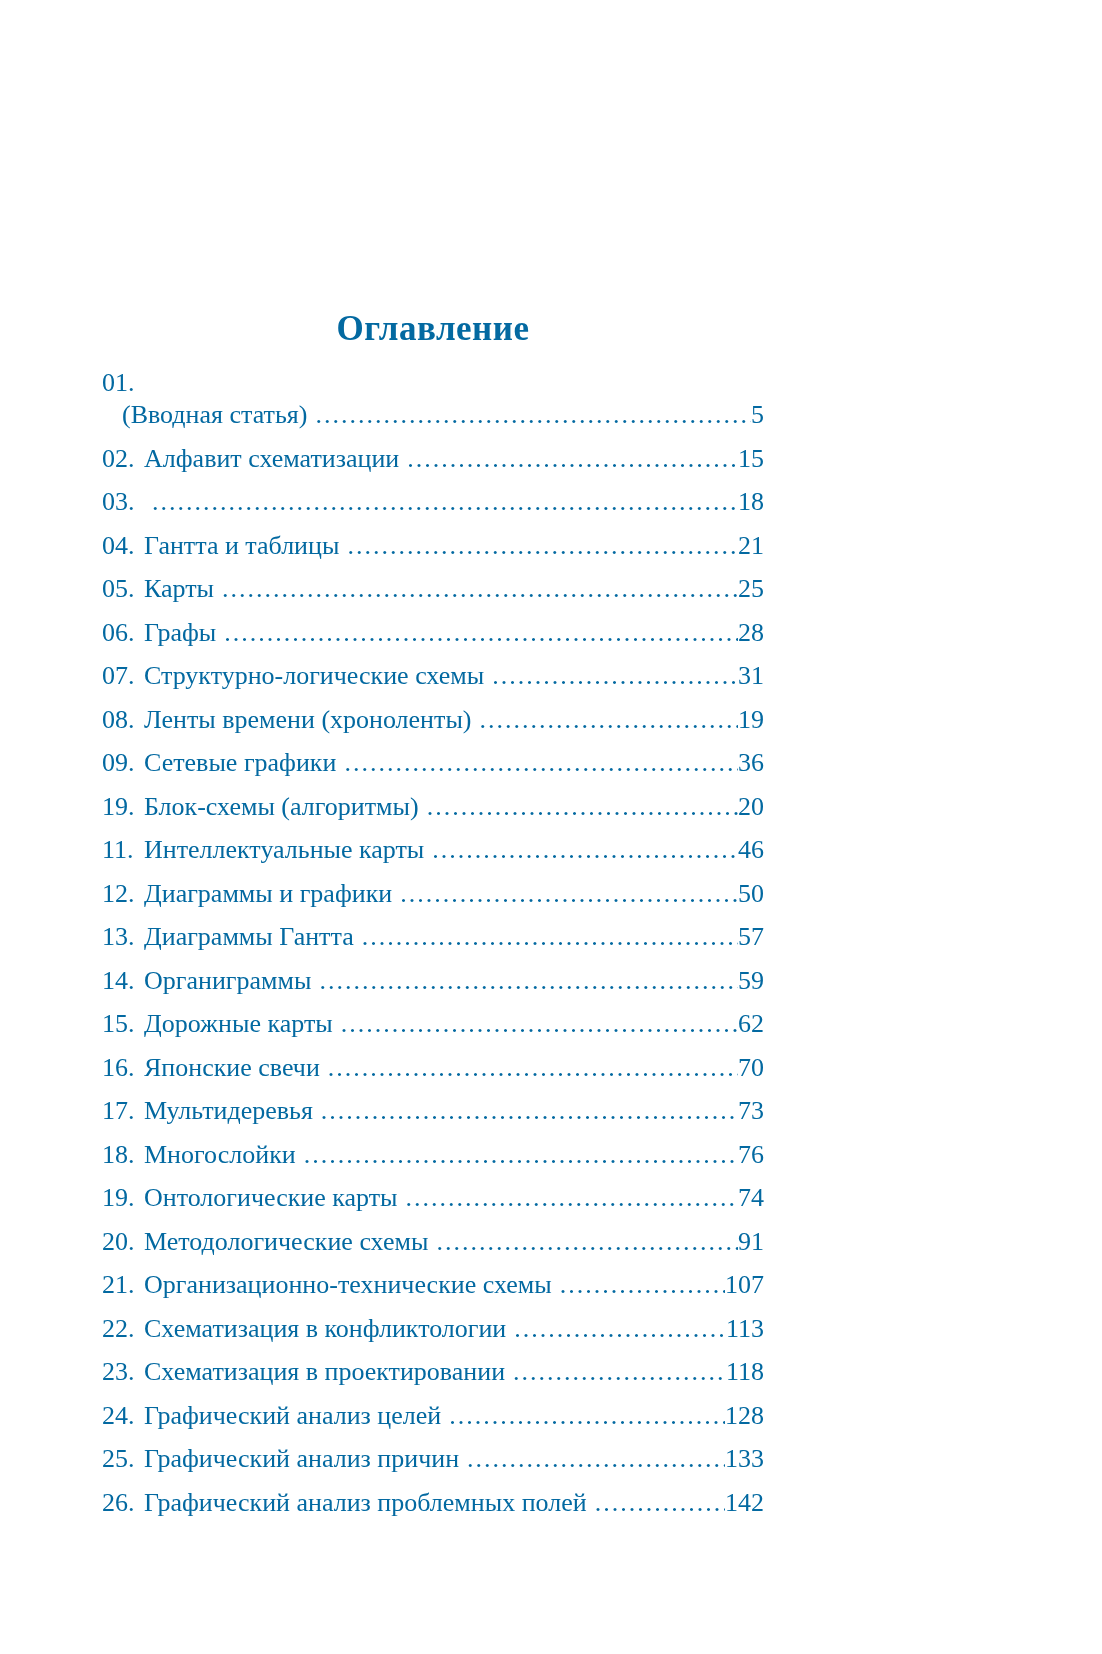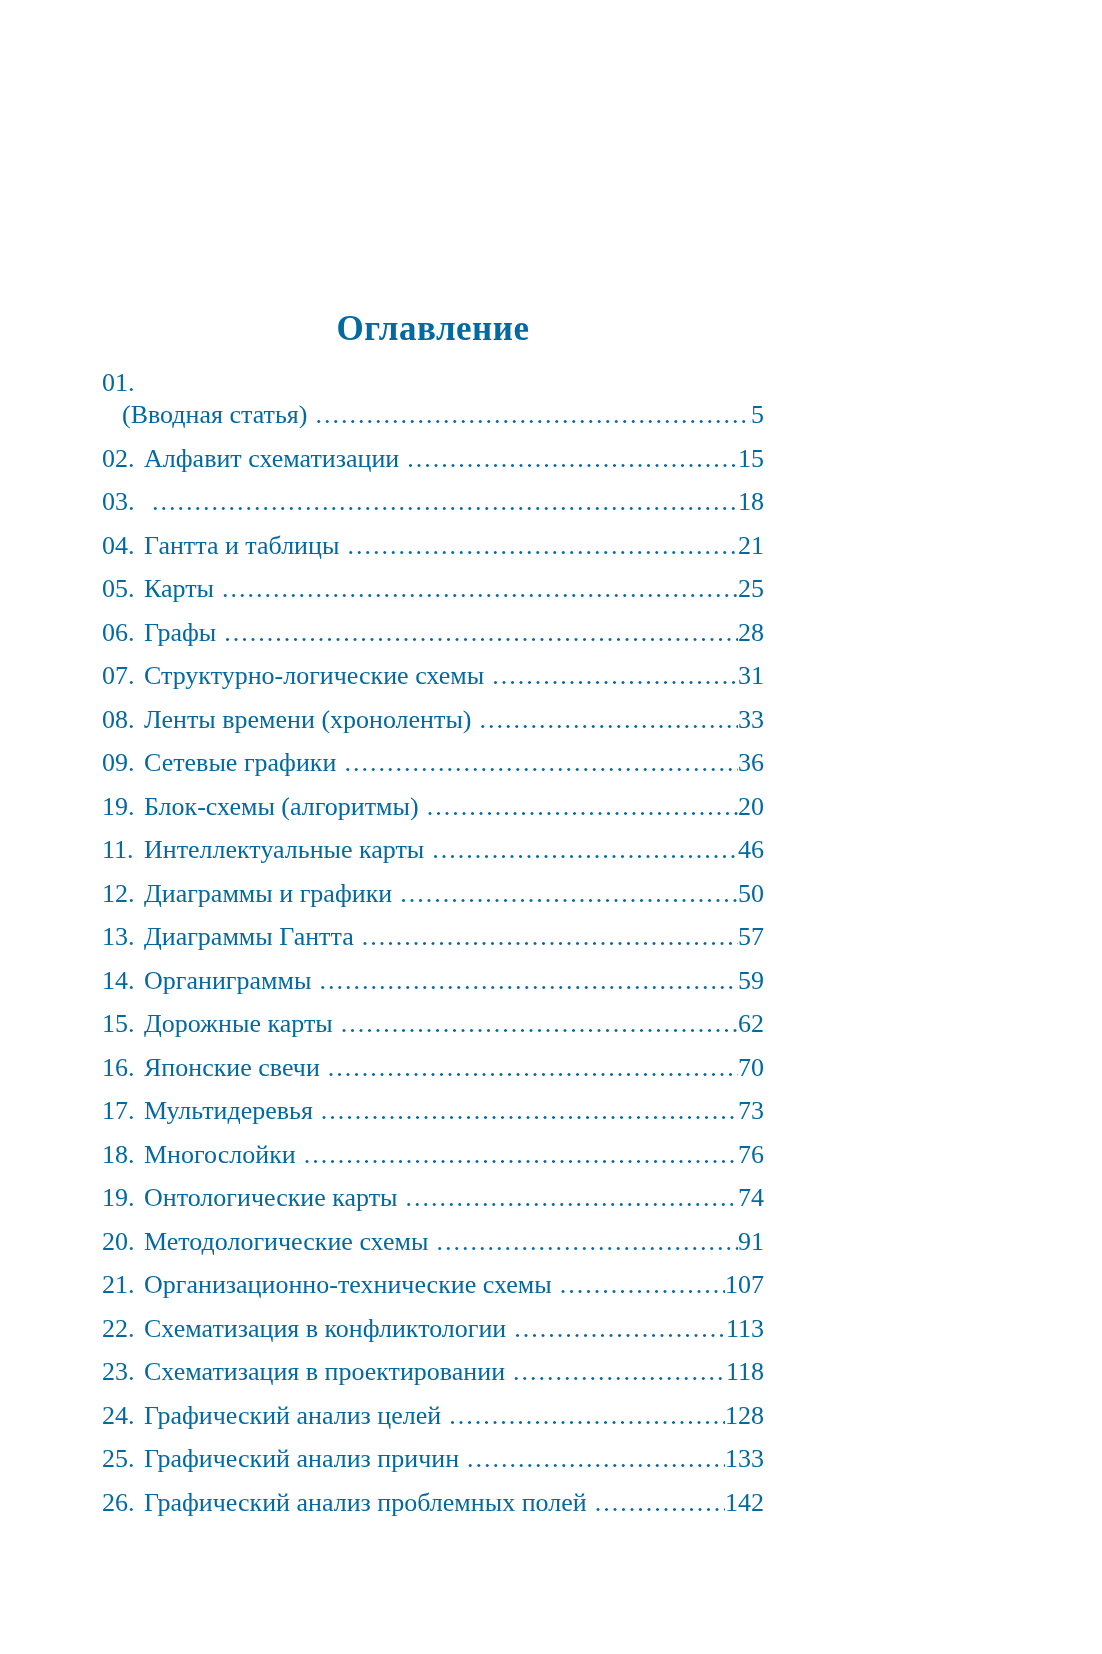--- a/index.html
+++ b/index.html
@@ -124,21 +124,21 @@
     <span class="toc-num">07.</span>
     <span class="toc-title">Структурно-логические схемы</span>
     <span class="leader"></span>
     <span class="toc-page">31</span>
   </div>
 
   <div class="toc-row">
     <span class="toc-num">08.</span>
     <span class="toc-title">Ленты времени (хроноленты)</span>
     <span class="leader"></span>
-    <span class="toc-page">33</span>
+    <span class="toc-page">19</span>
   </div>
 
   <div class="toc-row">
     <span class="toc-num">09.</span>
     <span class="toc-title">Сетевые графики</span>
     <span class="leader"></span>
     <span class="toc-page">36</span>
   </div>
 
   <div class="toc-row">

